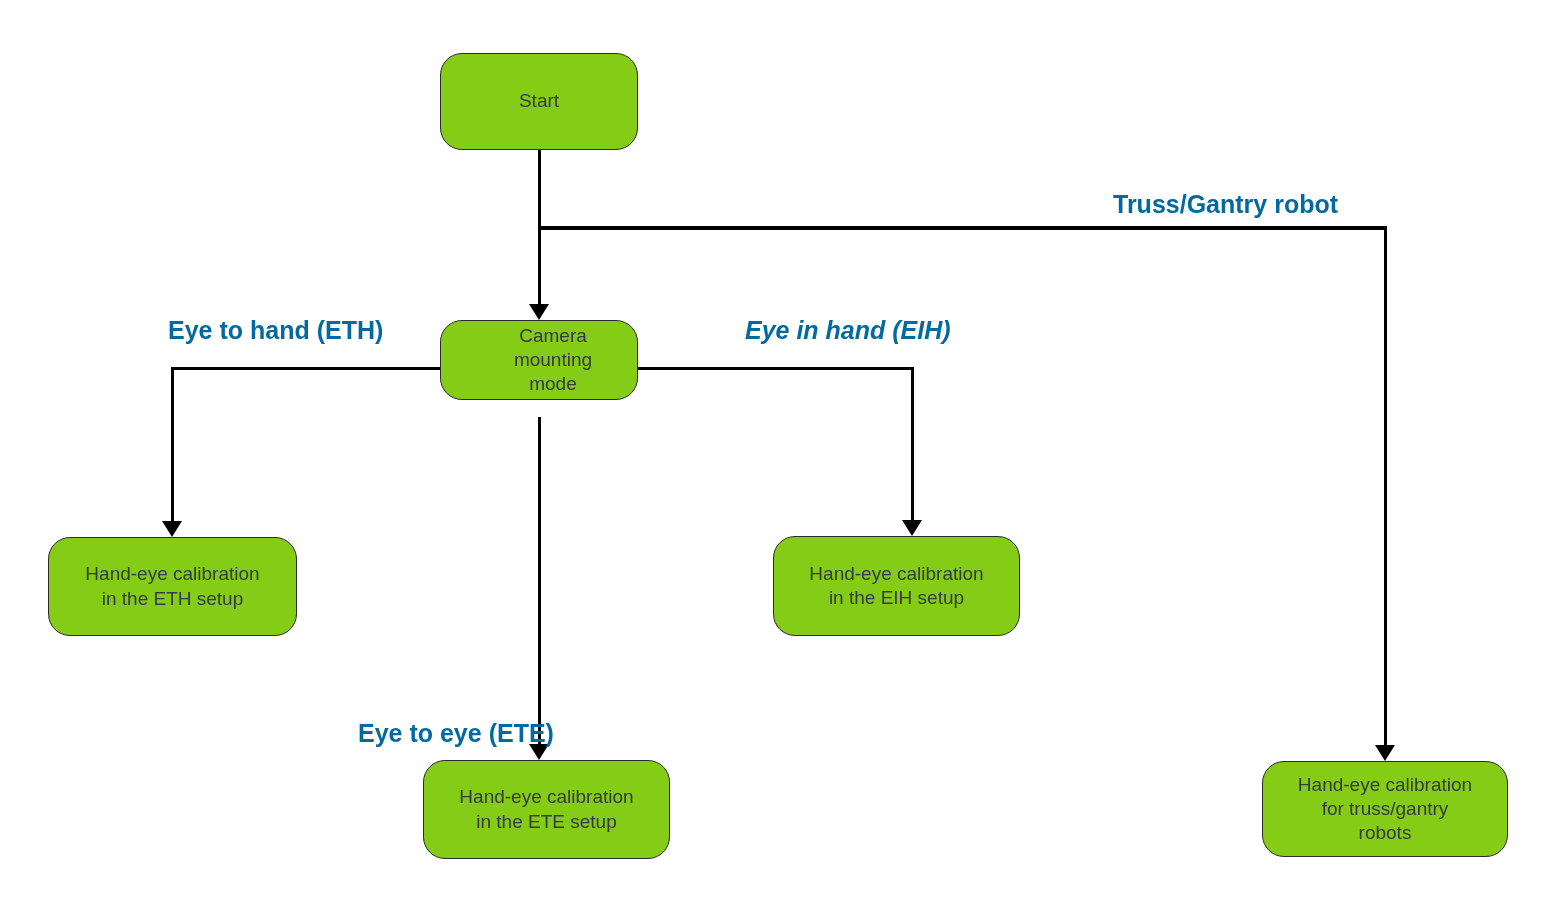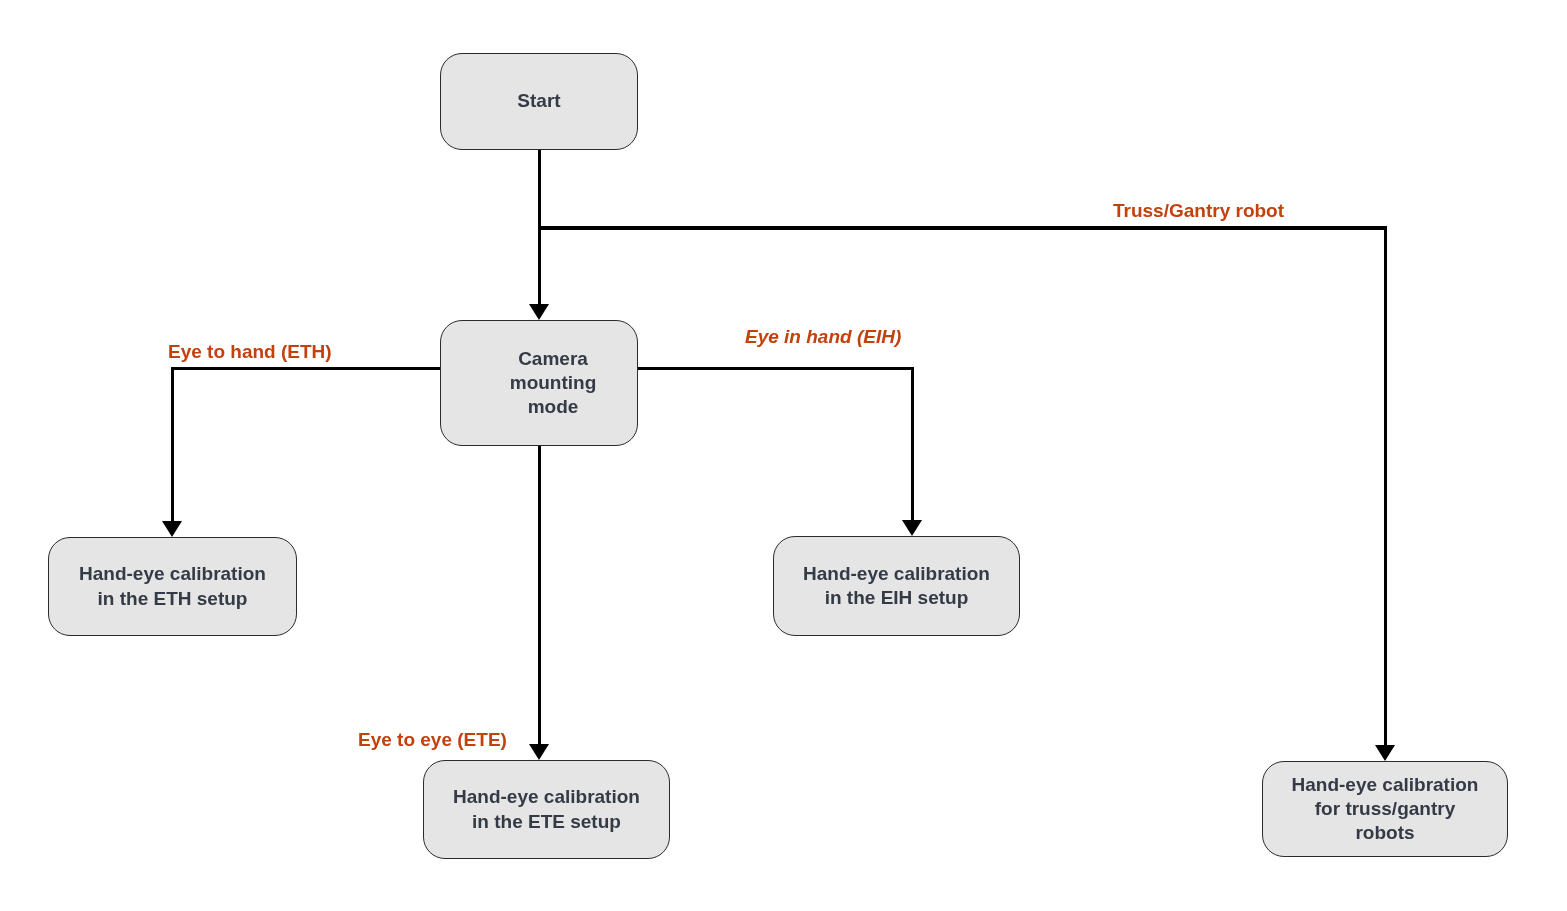--- a/index.html
+++ b/index.html
@@ -9,70 +9,69 @@
     width: 1567px;
     height: 911px;
     background: #ffffff;
     font-family: "Liberation Sans", sans-serif;
     overflow: hidden;
   }
   .node {
     position: absolute;
     border: 1.5px solid #2b2b2b;
     border-radius: 22px;
-    background: #e5e5e5;
+    background: #84cc16;
     display: flex;
     align-items: center;
     justify-content: center;
     text-align: center;
     color: #343a46;
     font-size: 19px;
-    font-weight: 700;
+    font-weight: 400;
     line-height: 1.27;
     white-space: pre-line;
   }
   .edge-label {
     position: absolute;
-    font-size: 19px;
+    font-size: 25px;
     font-weight: 600;
-    color: #c2410c;
+    color: #0369a1;
     white-space: nowrap;
-    margin-top: 10px;
   }
   .line { position: absolute; background: #000000; }
   .arrow-down {
     position: absolute;
     width: 0; height: 0;
     border-left: 10px solid transparent;
     border-right: 10px solid transparent;
     border-top: 16px solid #000000;
   }
   
   #node-start  { left: 440px;  top: 53px;  width: 198px; height: 97px; }
-  #node-camera { left: 440px;  top: 320px; width: 198px; height: 126px; padding-left: 28px; }
+  #node-camera { left: 440px;  top: 320px; width: 198px; height: 80px; padding-left: 28px; }
   #node-eth    { left: 48px;   top: 537px; width: 249px; height: 99px; }
   #node-eih    { left: 773px;  top: 536px; width: 247px; height: 100px; }
   #node-ete    { left: 423px;  top: 760px; width: 247px; height: 99px; }
   #node-truss  { left: 1262px; top: 761px; width: 246px; height: 96px; }
   
   #edge-start-camera-line { left: 538px;  top: 150px; width: 3px;   height: 155px; }
   #edge-start-camera-arrow{ left: 529px;  top: 304px; }
   #edge-truss-h           { left: 538px;  top: 226px; width: 849px; height: 4px; }
   #edge-truss-v           { left: 1384px; top: 226px; width: 3px;   height: 519px; }
   #edge-truss-arrow       { left: 1375px; top: 745px; }
   #edge-eth-h             { left: 171px;  top: 367px; width: 269px; height: 3px; }
   #edge-eth-v             { left: 171px;  top: 367px; width: 3px;   height: 154px; }
   #edge-eth-arrow         { left: 162px;  top: 521px; }
   #edge-eih-h             { left: 638px;  top: 367px; width: 276px; height: 3px; }
   #edge-eih-v             { left: 911px;  top: 367px; width: 3px;   height: 153px; }
   #edge-eih-arrow         { left: 902px;  top: 520px; }
   #edge-ete-v             { left: 538px;  top: 417px; width: 3px;   height: 327px; }
   #edge-ete-arrow         { left: 529px;  top: 744px; }
   
-  #label-eth   { left: 168px;  top: 331px; }
+  #label-eth   { left: 168px;  top: 316px; }
   #label-eih   { left: 745px;  top: 316px; font-style: italic; }
   #label-ete   { left: 358px;  top: 719px; }
   #label-truss { left: 1113px; top: 190px; }
 </style>
 </head>
 <body>
 
 <div class="canvas">
 
   <div class="line" id="edge-start-camera-line"></div>

